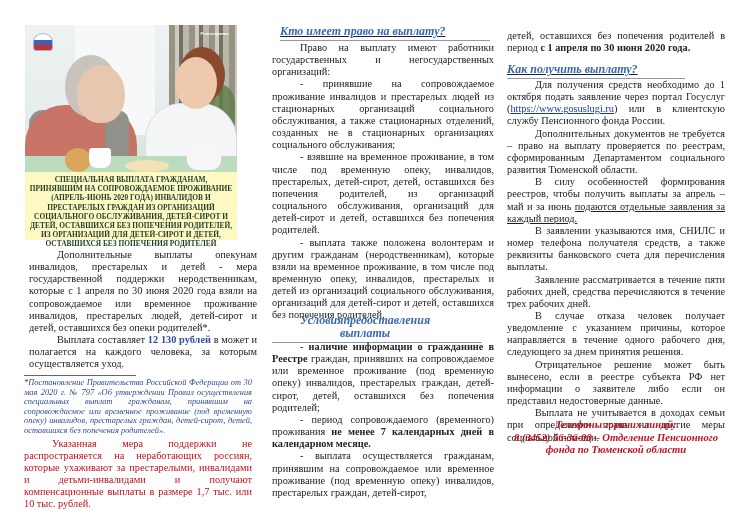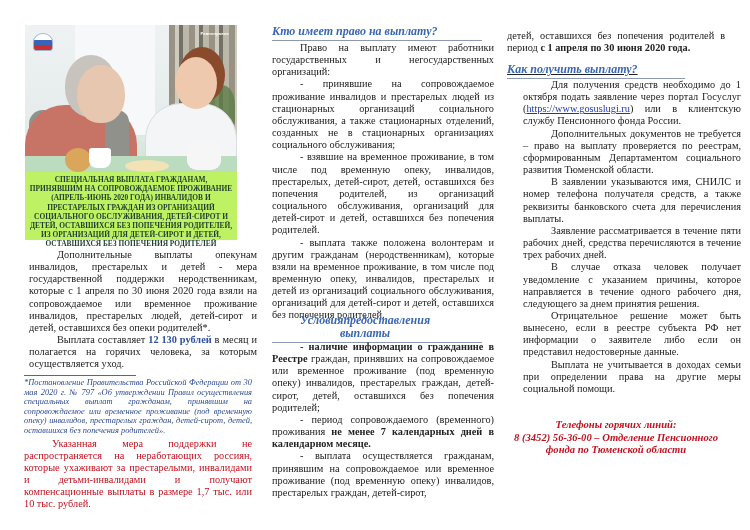--- a/index.html
+++ b/index.html
@@ -55,21 +55,21 @@
     background: linear-gradient(180deg, #ffffff 0 40%, #3a63b8 40% 70%, #c9302c 70% 100%);
     border: 1px solid #9fb2d6;
   }
   .photo .brand {
     position: absolute; right: 8px; top: 6px; font-family: "Liberation Sans", sans-serif;
     font-size: 4px; font-weight: bold; color: #ffffff; letter-spacing: .2px;
   }
 
   .banner {
     position: absolute; left: 25px; top: 172px; width: 212px; height: 68px;
-    background: #bef264;
+    background: #fef9c3;
     padding: 3px 4px;
     font-family: "Liberation Serif", serif; font-size: 7.4px; line-height: 9.2px;
     color: #1e3d2a; text-align: center; text-transform: uppercase; font-weight: bold;
   }
 
   p { font-size: 10.3px; line-height: 12.15px; text-align: justify; }
   .indent { text-indent: 28px; }
   .bold { font-weight: bold; }
   .blue-bold { color: #2c4f9e; font-weight: bold; }
   .under { text-decoration: underline; }
@@ -85,32 +85,32 @@
     position: absolute; top: 438px; left: 0; width: 228px;
     color: #c1121f; font-size: 10.3px; line-height: 12.1px;
   }
 
   h2 {
     font-size: 12px; font-style: italic; font-weight: bold; color: #3a67b1; line-height: 13px;
     font-family: "Liberation Serif", serif;
   }
   .h-rule { border-top: 1px solid #8d99ae; margin-top: 2px; }
 
-  .col2 .h1 { position: absolute; top: 25px; left: 0; width: 222px; }
+  .col2 .h1 { position: absolute; top: 25px; left: 8px; width: 222px; text-decoration: underline; }
   .col2 .h1 .h-rule { width: 210px; }
   .col2 .block1 { position: absolute; top: 42px; left: 0; width: 222px; }
   .col2 .h2b { position: absolute; top: 314px; left: 0; width: 222px; }
   .col2 .h2b h2 { display: flex; justify-content: center; width: 186px; }
   .col2 .h2b .h-rule { width: 210px; margin-top: 2px; }
   .col2 .block2 { position: absolute; top: 341px; left: 0; width: 222px; }
 
   .col3 .top { position: absolute; top: 30px; left: 0; width: 218px; }
   .col3 .h3 { position: absolute; top: 63px; left: 0; width: 218px; text-decoration: underline; }
   .col3 .h3 .h-rule { width: 178px; }
-  .col3 .block3 { position: absolute; top: 79px; left: 16px; width: 218px; }
+  .col3 .block3 { position: absolute; top: 79px; left: 0; width: 218px; }
   .hotline {
     position: absolute; top: 419px; left: -4px; width: 226px; text-align: center;
     color: #c1121f; font-weight: bold; font-style: italic; font-size: 10.6px; line-height: 12.6px;
   }
 </style>
 </head>
 <body>
 
 <div class="photo">
   <div class="window"></div>
@@ -129,21 +129,21 @@
   <div class="teapot"></div>
   <div class="logo"></div>
   <div class="brand">Равноправие</div>
 </div>
 
 <div class="banner">Специальная выплата гражданам, принявшим на сопровождаемое проживание (апрель-июнь 2020 года) инвалидов и престарелых граждан из организаций социального обслуживания, детей-сирот и детей, оставшихся без попечения родителей, из организаций для детей-сирот и детей, оставшихся без попечения родителей</div>
 
 <div class="col col1">
   <div class="intro">
     <p class="indent">Дополнительные выплаты опекунам инвалидов, престарелых и детей - мера государственной поддержки нeродственникам, которые с 1 апреля по 30 июня 2020 года взяли на сопровождаемое или временное проживание инвалидов, престарелых людей, детей-сирот и детей, оставшихся без опеки родителей*.</p>
-    <p class="indent"><span>Выплата составляет </span><span class="blue-bold">12 130 рублей</span><span> в месяц и полагается на горячих человека, за которым осуществляется уход.</span></p>
+    <p class="indent"><span>Выплата составляет </span><span class="blue-bold">12 130 рублей</span><span> в может и полагается на каждого человека, за которым осуществляется уход.</span></p>
   </div>
   <div class="footnote-rule"></div>
   <p class="footnote">*Постановление Правительства Российской Федерации от 30 мая 2020 г. № 797 «Об утверждении Правил осуществления специальных выплат гражданам, принявшим на сопровождаемое или временное проживание (под временную опеку) инвалидов, престарелых граждан, детей-сирот, детей, оставшихся без попечения родителей».</p>
   <p class="red-note indent">Указанная мера поддержки не распространяется на неработающих россиян, которые ухаживают за престарелыми, инвалидами и детьми-инвалидами и получают компенсационные выплаты в размере 1,7 тыс. или 10 тыс. рублей.</p>
 </div>
 
 <div class="col col2">
   <div class="h1">
     <h2>Кто имеет право на выплату?</h2>
     <div class="h-rule"></div>
@@ -173,20 +173,21 @@
   <div class="top">
     <p><span>детей, оставшихся без попечения родителей в период </span><span class="bold">с 1 апреля по 30 июня 2020 года.</span></p>
   </div>
   <div class="h3">
     <h2>Как получить выплату?</h2>
     <div class="h-rule"></div>
   </div>
   <div class="block3">
     <p class="indent"><span>Для получения средств необходимо до 1 октября подать заявление через портал Госуслуг (</span><span class="link">https://www.gosuslugi.ru</span><span>) или в клиентскую службу Пенсионного фонда России.</span></p>
     <p class="indent">Дополнительных документов не требуется – право на выплату проверяется по реестрам, сформированным Департаментом социального развития Тюменской области.</p>
+    <p class="indent"><span>В силу особенностей формирования реестров, чтобы получить выплаты за апрель – май и за июнь </span><span class="under">подаются отдельные заявления за каждый период.</span></p>
     <p class="indent">В заявлении указываются имя, СНИЛС и номер телефона получателя средств, а также реквизиты банковского счета для перечисления выплаты.</p>
     <p class="indent">Заявление рассматривается в течение пяти рабочих дней, средства перечисляются в течение трех рабочих дней.</p>
     <p class="indent">В случае отказа человек получает уведомление с указанием причины, которое направляется в течение одного рабочего дня, следующего за днем принятия решения.</p>
     <p class="indent">Отрицательное решение может быть вынесено, если в реестре субъекта РФ нет информации о заявителе либо если он представил недостоверные данные.</p>
     <p class="indent">Выплата не учитывается в доходах семьи при определении права на другие меры социальной помощи.</p>
   </div>
   <div class="hotline">
     <div>Телефоны горячих линий:</div>
     <div>8 (3452) 56-36-00 – Отделение Пенсионного фонда по Тюменской области</div>
   </div>

